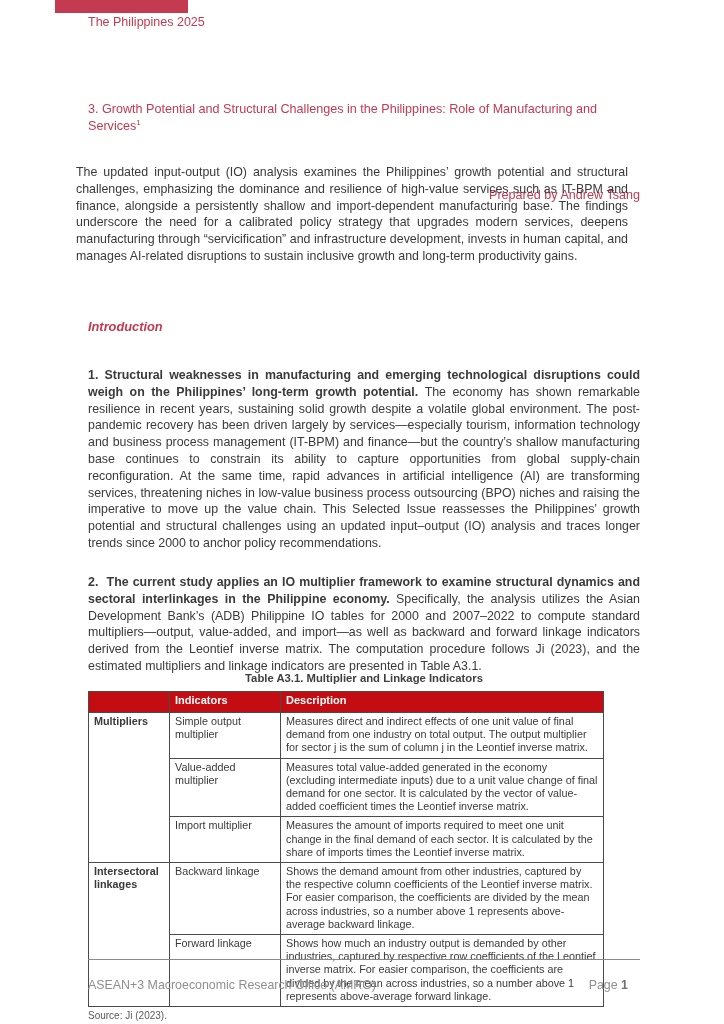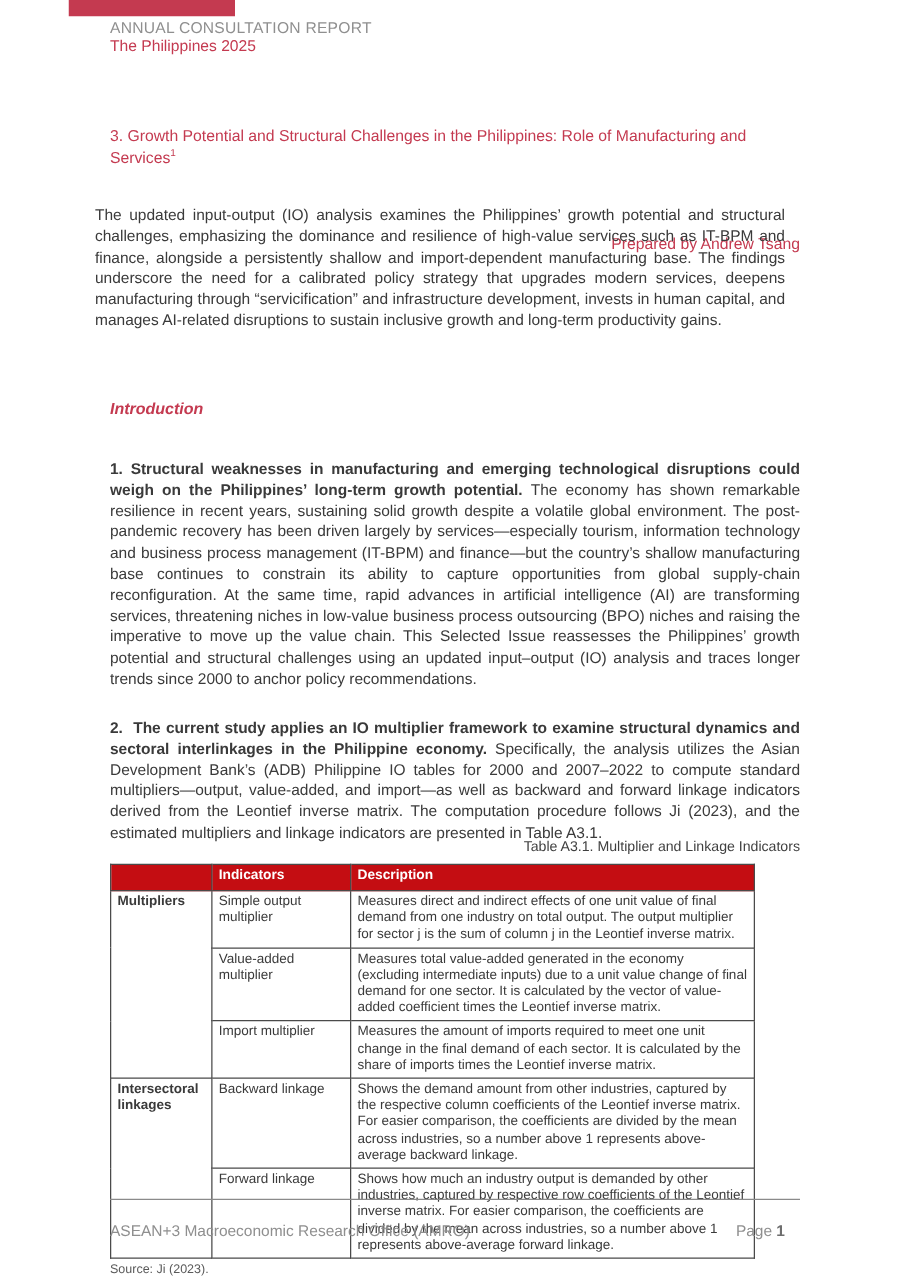--- a/index.html
+++ b/index.html
@@ -49,21 +49,21 @@
     position: absolute; left: 88px; width: 552px;
     text-align: justify;
     font-size: 12.4px; line-height: 16.8px; margin-top: 21px;
   }
   .para-1 { top: 346px; }
   .para-2 { top: 553px; }
   .body-para .lead { font-weight: bold; }
 
   .table-block { position: absolute; left: 88px; top: 672px; width: 552px; }
   .table-title {
-    text-align: right; font-weight: normal;
+    text-align: center; font-weight: bold;
     font-size: 11.3px; color: #3f3f3f;
     margin-bottom: 7px;
   }
   table.indicator-table {
     border-collapse: collapse; width: 516px;
     font-size: 10.8px; line-height: 13.2px;
   }
   table.indicator-table th, table.indicator-table td {
     border: 1px solid var(--table-border, #4a4a4a);
     padding: 2px 5px 3px 5px;
@@ -93,21 +93,20 @@
   .footer .page-num { font-weight: bold; color: #6e6e6e; }
 </style>
 </head>
 <body>
 
 <div class="page">
 
   <div class="masthead-bar"></div>
 
   <div class="masthead">
-    <div class="report-type">ANNUAL CONSULTATION REPORT</div>
     <div class="report-title">The Philippines 2025</div>
   </div>
 
   <div class="section-title"><span>3. Growth Potential and Structural Challenges in the Philippines: Role of Manufacturing and Services</span><sup>1</sup></div>
 
   <div class="byline">Prepared by Andrew Tsang</div>
 
   <div class="abstract">The updated input-output (IO) analysis examines the Philippines’ growth potential and structural challenges, emphasizing the dominance and resilience of high-value services such as IT-BPM and finance, alongside a persistently shallow and import-dependent manufacturing base. The findings underscore the need for a calibrated policy strategy that upgrades modern services, deepens manufacturing through “servicification” and infrastructure development, invests in human capital, and manages AI-related disruptions to sustain inclusive growth and long-term productivity gains.</div>
 
   <div class="intro-heading">Introduction</div>

